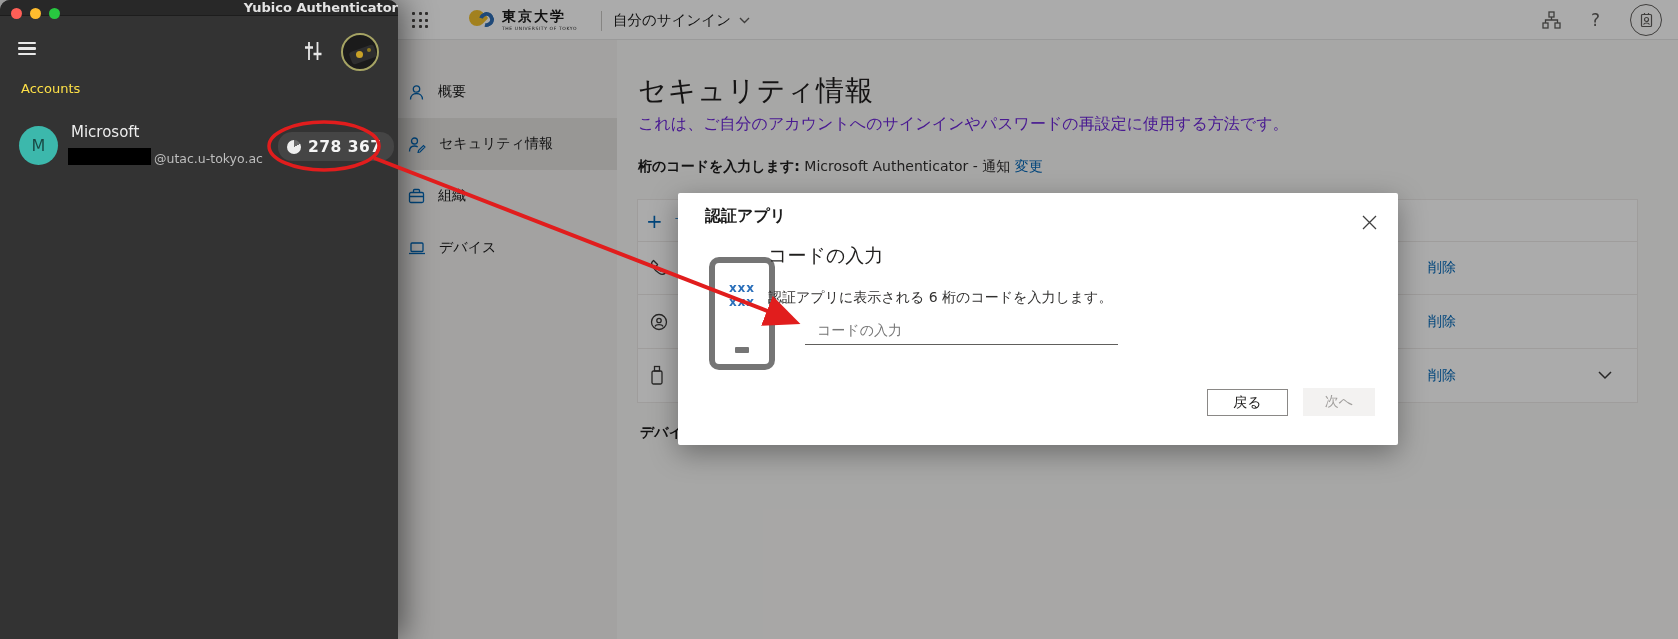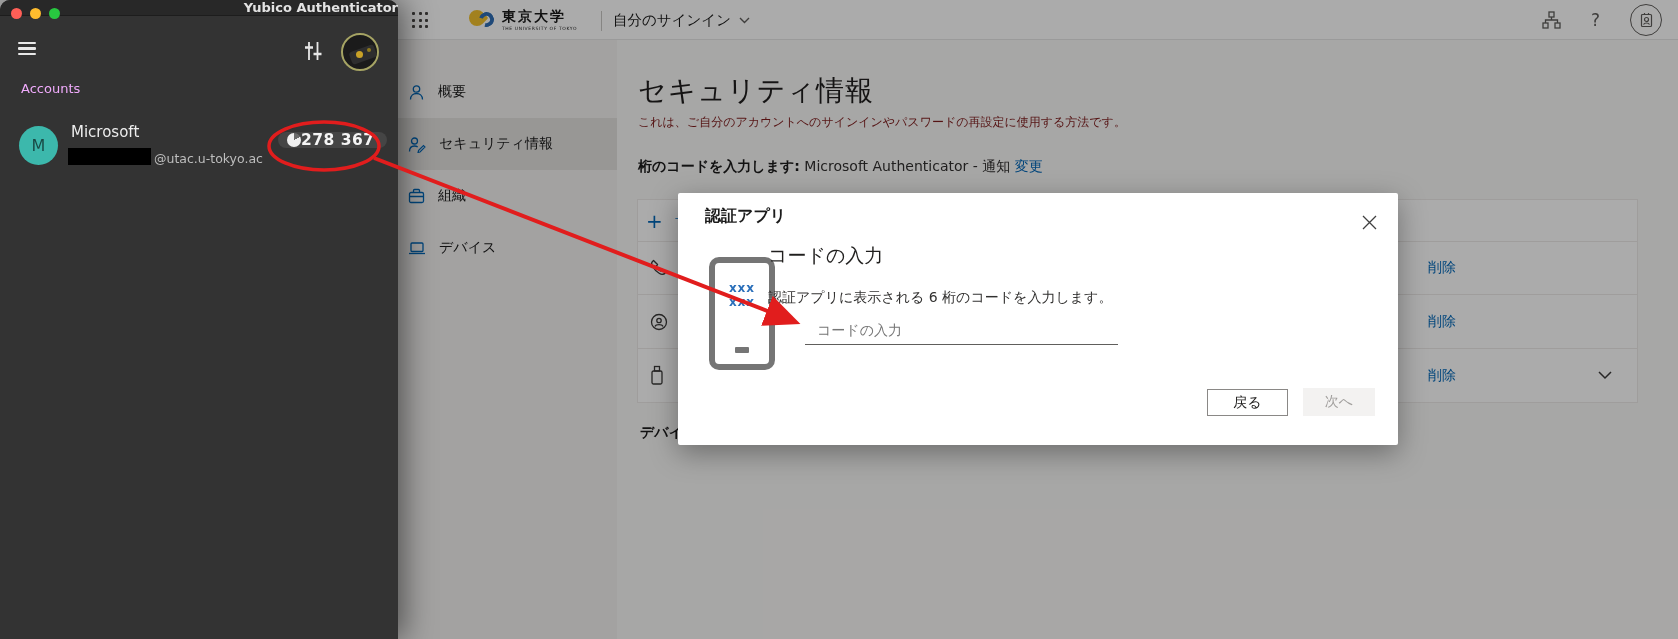--- a/index.html
+++ b/index.html
@@ -24,21 +24,21 @@
   .help-q { font-size:17px; color:#5f5d5b; cursor:pointer; }
   .tb-avatar { width:32px; height:32px; border-radius:50%; border:1.5px solid #5f5d5b; display:flex; align-items:center; justify-content:center; cursor:pointer; }
 
   .navpane { position:absolute; left:380px; top:40px; width:237px; height:599px; background:#f3f2f1; }
   .nav-item { position:relative; height:52px; display:flex; align-items:center; gap:13px; padding-left:28px; font-size:14px; color:#1b1b1b; cursor:pointer; }
   .nav-item.selected { background:#e3e1df; border-left:3px solid #0067b8; padding-left:25px; }
   .nav-item svg { flex:0 0 auto; }
 
   .content { position:absolute; left:617px; top:40px; width:1061px; height:599px; background:#faf9f8; }
   .page-h1 { position:absolute; left:21px; top:32px; font-size:28px; font-weight:400; color:#201f1e; letter-spacing:1px; }
-  .page-desc { position:absolute; left:21px; top:74px; font-size:12px; color:#7f1d1d;font-family:Liberation Mono, monospace; }
+  .page-desc { position:absolute; left:21px; top:74px; font-size:16px; color:#6d28d9;font-family:Liberation Mono, monospace; }
   .default-line { position:absolute; left:21px; top:118px; font-size:14px; color:#323130; }
   .default-line b { color:#1b1b1b; }
   .link { color:#0067b8; cursor:pointer; }
 
   .methods { position:absolute; left:20px; top:159px; width:1001px; background:#ffffff; border:1px solid #edebe9; }
   .mrow { position:relative; display:flex; align-items:center; border-bottom:1px solid #edebe9; }
   .mrow:last-child { border-bottom:none; }
   .mrow-add { height:42px; padding-left:8px; gap:12px; color:#0067b8; font-size:14px; cursor:pointer; }
   .plus { font-size:20px; font-weight:400; line-height:20px; }
   .mrow-item { height:53px; padding-left:10px; }
@@ -75,27 +75,27 @@
   .hamburger { position:absolute; left:18px; top:9px; width:18px; height:13px; display:flex; flex-direction:column; justify-content:space-between; cursor:pointer; }
   .hamburger i { height:2.2px; background:#e8e8e8; border-radius:1px; }
   .ysearch { position:absolute; left:61px; top:7px; width:221px; height:24px; border:1px solid #757575; border-radius:13px; display:flex; align-items:center; gap:7px; padding-left:10px; }
   .ysearch input { background:transparent; border:none; outline:none; color:#cfcfcf; font-size:13px; width:165px; font-family:inherit; }
   .ysearch input::placeholder { color:#a8a8a8; }
   .sliders { position:absolute; left:303px; top:8px; cursor:pointer; }
   .keyavatar { position:absolute; left:341px; top:0px; width:38px; height:38px; border-radius:50%; border:2px solid #a6a464; background:#1b1b1b; overflow:hidden; cursor:pointer; }
   .keyavatar .keybody { position:absolute; left:7px; top:13px; width:26px; height:13px; background:#2e2e2e; border-radius:3px; transform:rotate(-20deg); }
   .keyavatar .gold1 { position:absolute; left:13px; top:16px; width:7px; height:7px; background:#c9a227; border-radius:50%; }
   .keyavatar .gold2 { position:absolute; left:24px; top:13px; width:4px; height:4px; background:#8f7a1e; border-radius:50%; }
-  .accounts-label { position:absolute; left:21px; top:81px; font-size:13px; color:#f0abfc; }
+  .accounts-label { position:absolute; left:21px; top:81px; font-size:13px; color:#fde047; }
   .acct-row { position:absolute; left:0; top:115px; width:100%; height:62px; cursor:pointer; }
   .acct-avatar { position:absolute; left:19px; top:11px; width:39px; height:39px; border-radius:50%; background:#3cb8ac; display:flex; align-items:center; justify-content:center; font-size:16px; color:rgba(0,0,0,.6); font-weight:500; }
   .acct-name { position:absolute; left:71px; top:8px; font-size:15px; color:#ededed; }
   .redact { position:absolute; left:68px; top:33px; width:83px; height:17px; background:#000; }
   .acct-domain { position:absolute; left:154px; top:36px; font-size:12.5px; color:#bdbdbd; }
-  .code-pill { position:absolute; left:278px; top:17px; height:16px; padding:0 12px 0 9px; background:#454545; border-radius:14px; display:flex; align-items:center; }
+  .code-pill { position:absolute; left:278px; top:17px; height:29px; padding:0 12px 0 9px; background:#454545; border-radius:14px; display:flex; align-items:center; gap:7px; }
   .pie { width:14px; height:14px; border-radius:50%; background:conic-gradient(#6a6a6a 0deg 62deg, #efefef 62deg 360deg); }
   .code-text { font-size:15.5px; font-weight:600; color:#f5f5f5; letter-spacing:.5px; }
 
   
   #annot { position:absolute; inset:0; z-index:30; pointer-events:none; }
 </style>
 </head>
 <body>
 
 <div id="canvas">

